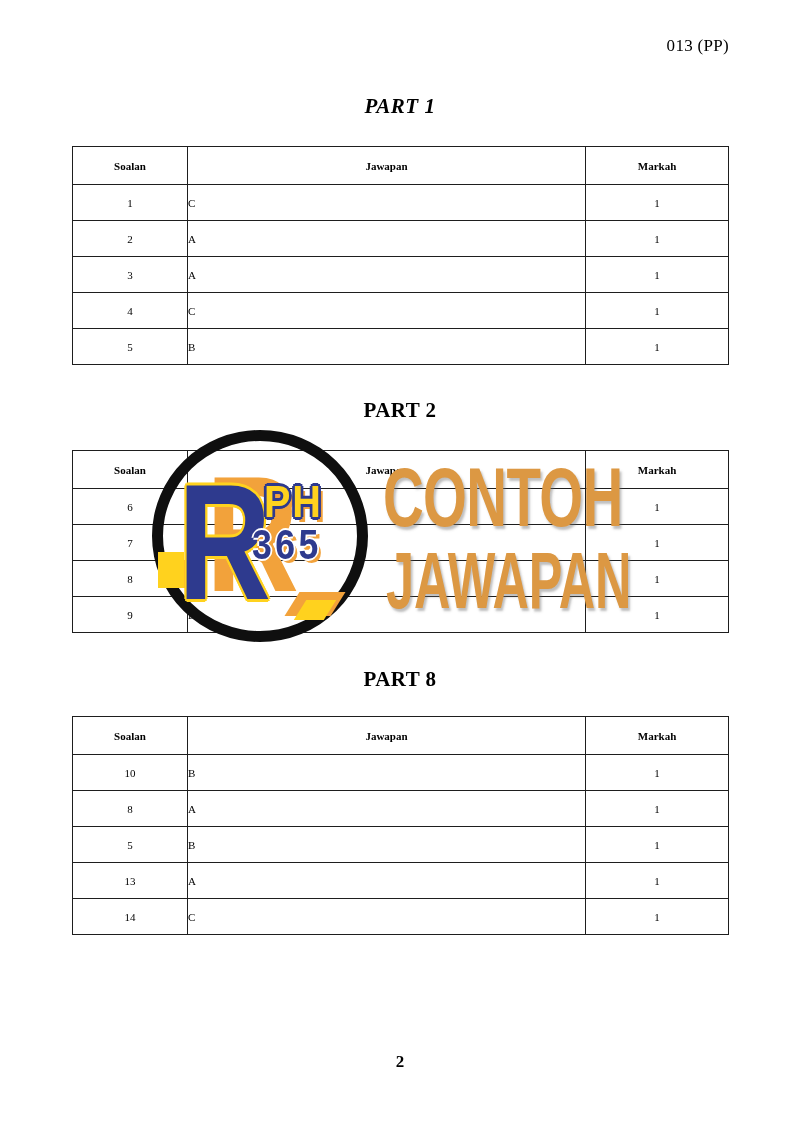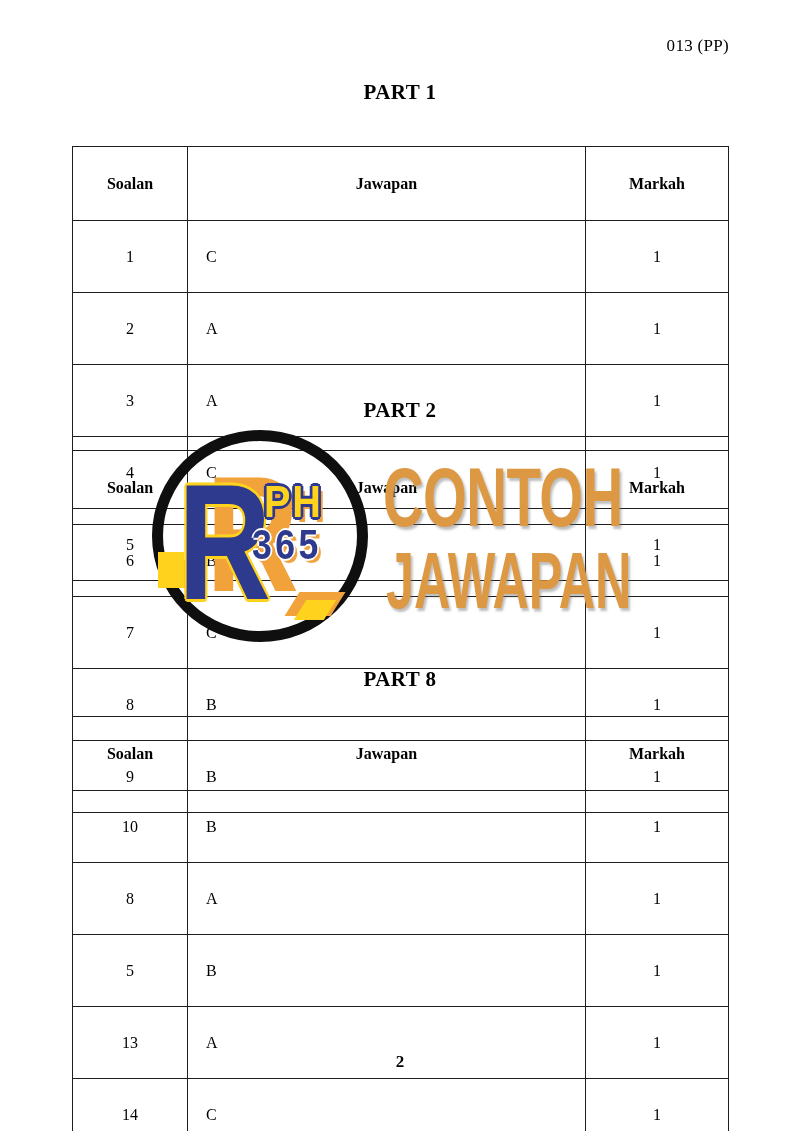--- a/index.html
+++ b/index.html
@@ -20,42 +20,42 @@
   .doc-code{
     position:absolute;top:36px;right:71px;
     font-weight:normal;font-size:17px;letter-spacing:.3px;
   }
 
   .section-title{
     position:absolute;left:0;width:100%;
     text-align:center;font-weight:bold;font-size:21px;line-height:1.1;
     letter-spacing:.5px;
   }
-  #title1{top:81px;}
+  #title1{top:95px;font-style:italic;}
   #title2{top:399px;}
   #title3{top:668px;}
 
   table.answers{
     position:absolute;left:72px;width:656px;
     border-collapse:collapse;table-layout:fixed;
     background:transparent;
   }
   #table1{top:146px;}
   #table2{top:450px;}
   #table3{top:716px;}
 
   table.answers col.c-soalan{width:115px;}
   table.answers col.c-jawapan{width:398px;}
   table.answers col.c-markah{width:143px;}
 
   table.answers th, table.answers td{
     border:1.5px solid #1e1e1e;
-    font-size:16px;
+    font-size:11px;
     vertical-align:middle;
-    padding:18px;
+    padding:0;
     margin-top:36px;
   }
   table.answers th{height:37px;font-weight:bold;text-align:center;}
   table.answers td{height:35px;font-weight:normal;}
   td.soalan{text-align:center;font-weight:bold;}
   td.jawapan{text-align:left;padding-left:9px;}
   td.markah{text-align:center;}
 
   .page-number{
     position:absolute;top:1052px;left:0;width:100%;

